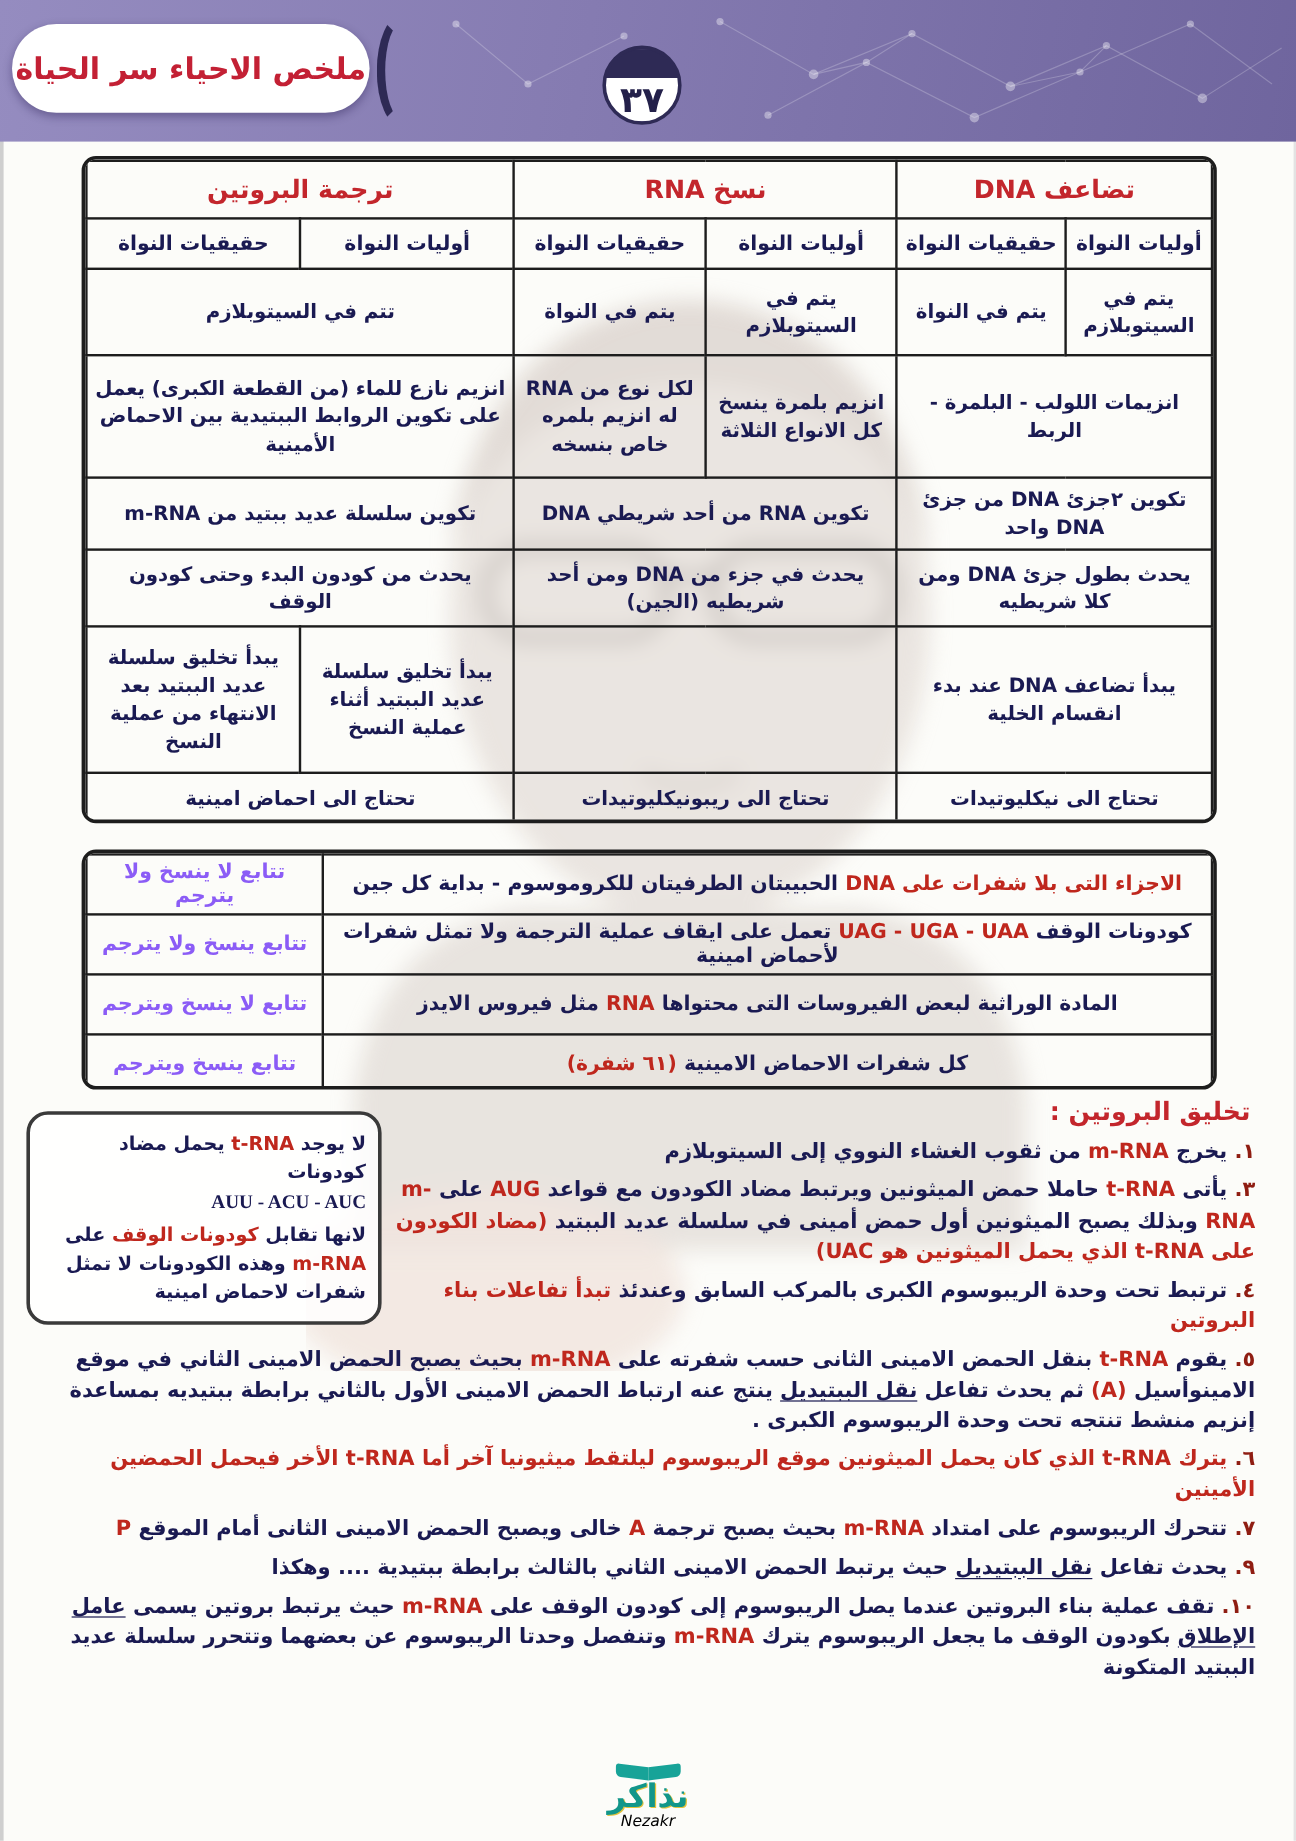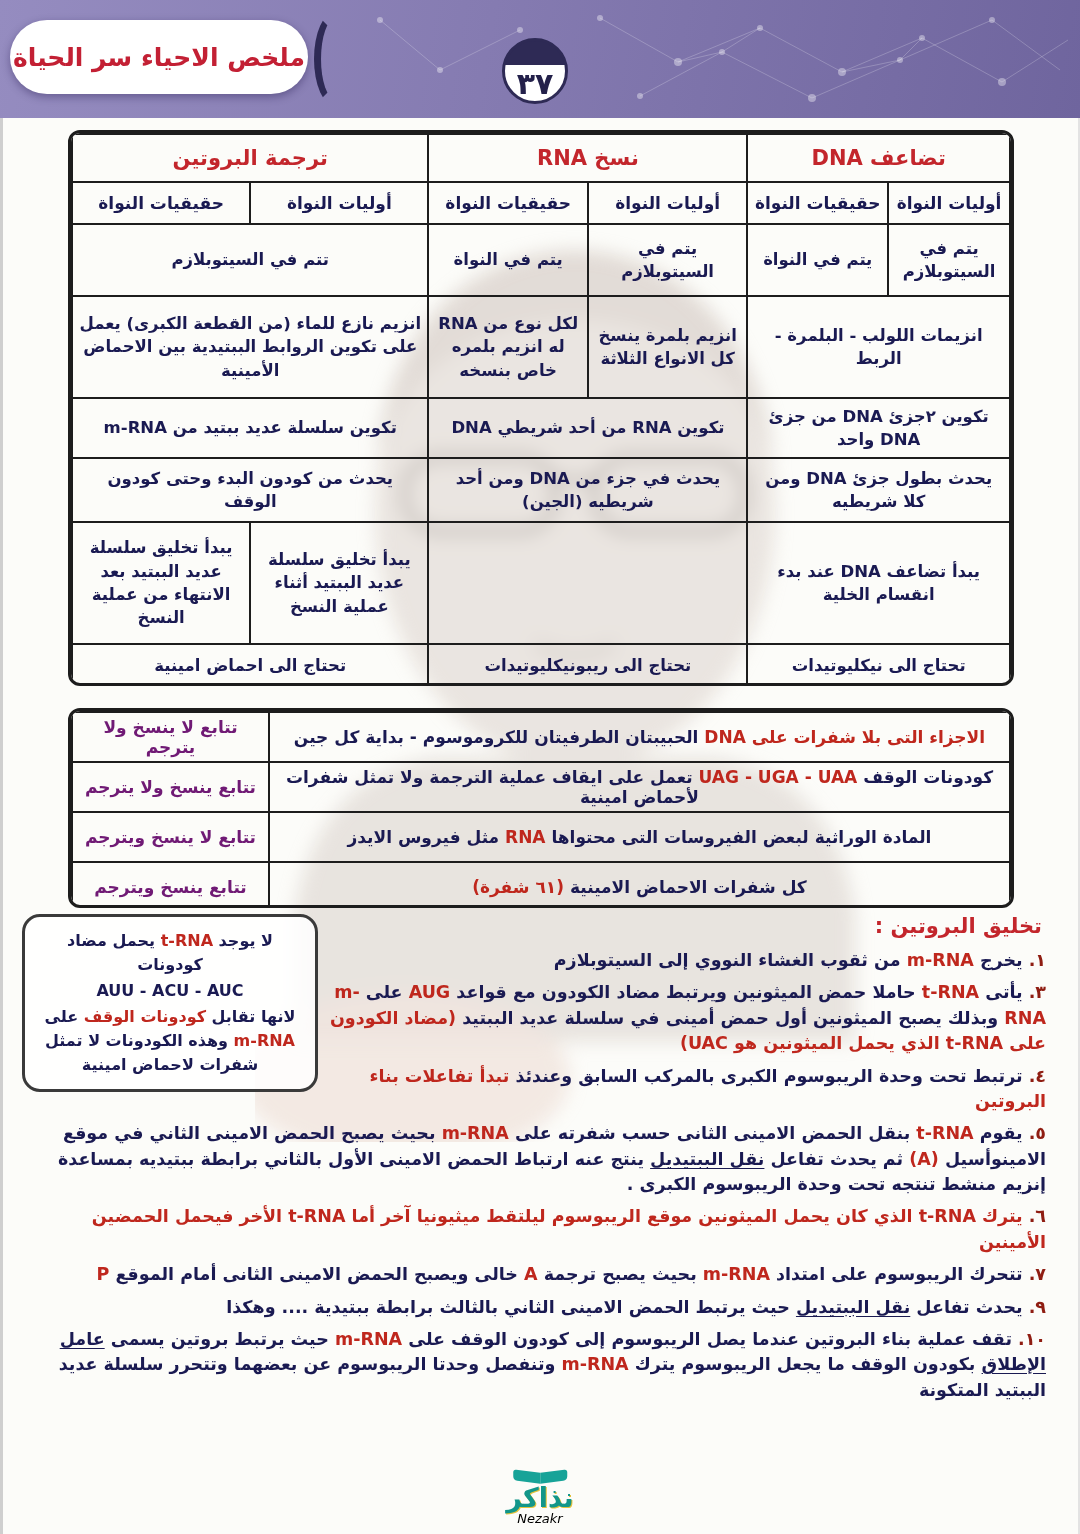--- a/index.html
+++ b/index.html
@@ -38,29 +38,29 @@
   #t1 { top:130px; height:556px; }
   #t1 th.main { color:#c3262c; font-size:21px; font-weight:bold; }
   #t1 th.sub  { color:#1a1a52; font-size:17px; font-weight:bold;margin-top:12px; }
   #t1 td { color:#1a1a52; font-weight:bold; font-size:16.5px; line-height:1.42; }
   tr.rh1 { height:48px; } tr.rh2 { height:42px; } tr.rloc { height:72px; }
   tr.renz { height:102px; } tr.rprod { height:60px; } tr.rext { height:64px; }
   tr.rtim { height:122px; } tr.rneed { height:44px; }
 
   #t2 { top:708px; height:200px; }
   #t2 tr { height:50px; }
-  #t2 td.label { width:21%; color:#701a75; font-weight:bold; font-size:17px; }
+  #t2 td.label { width:21%; color:#8b5cf6; font-weight:bold; font-size:17px; }
   #t2 td.desc  { color:#1a1a52; font-weight:bold; font-size:17px; }
 
   
   .protein { position:absolute; top:912px; right:34px; left:22px; bottom:64px; z-index:1; }
-  .notebox { float:left; width:296px; margin:2px 10px 12px 0; padding:12px 10px;
+  .notebox { float:left; width:296px; margin:14px 10px 12px 0; padding:12px 10px;
              border:3px solid #3a3a3a; border-radius:18px; background:rgba(255,255,255,.85);
-             text-align:center; color:#1a1a52; font-weight:bold; font-size:16px; line-height:1.5; }
-  .notebox .codons { margin:2px 0; }
+             text-align:right; color:#1a1a52; font-weight:bold; font-size:16px; line-height:1.5; }
+  .notebox .codons { margin:2px 0;font-family:Liberation Serif, serif; }
   .sec-title { color:#c3262c; font-size:21px; font-weight:bold; margin:2px 4px 10px 0; }
   .steps { font-size:17.5px; }
   .step { color:#1a1a52; font-weight:bold; line-height:1.45; margin-bottom:7px; text-align:right; }
   .step .step-num { color:#8f1d12; margin-left:6px; }
   .seg-red { color:#bf271d; }
   .seg-u { text-decoration:underline; text-underline-offset:3px; }
 
   
   .logo { position:absolute; bottom:8px; left:50%; transform:translateX(-50%); z-index:1; text-align:center; }
   .logo-book { width:56px; height:12px; margin:0 auto 0; position:relative; }

